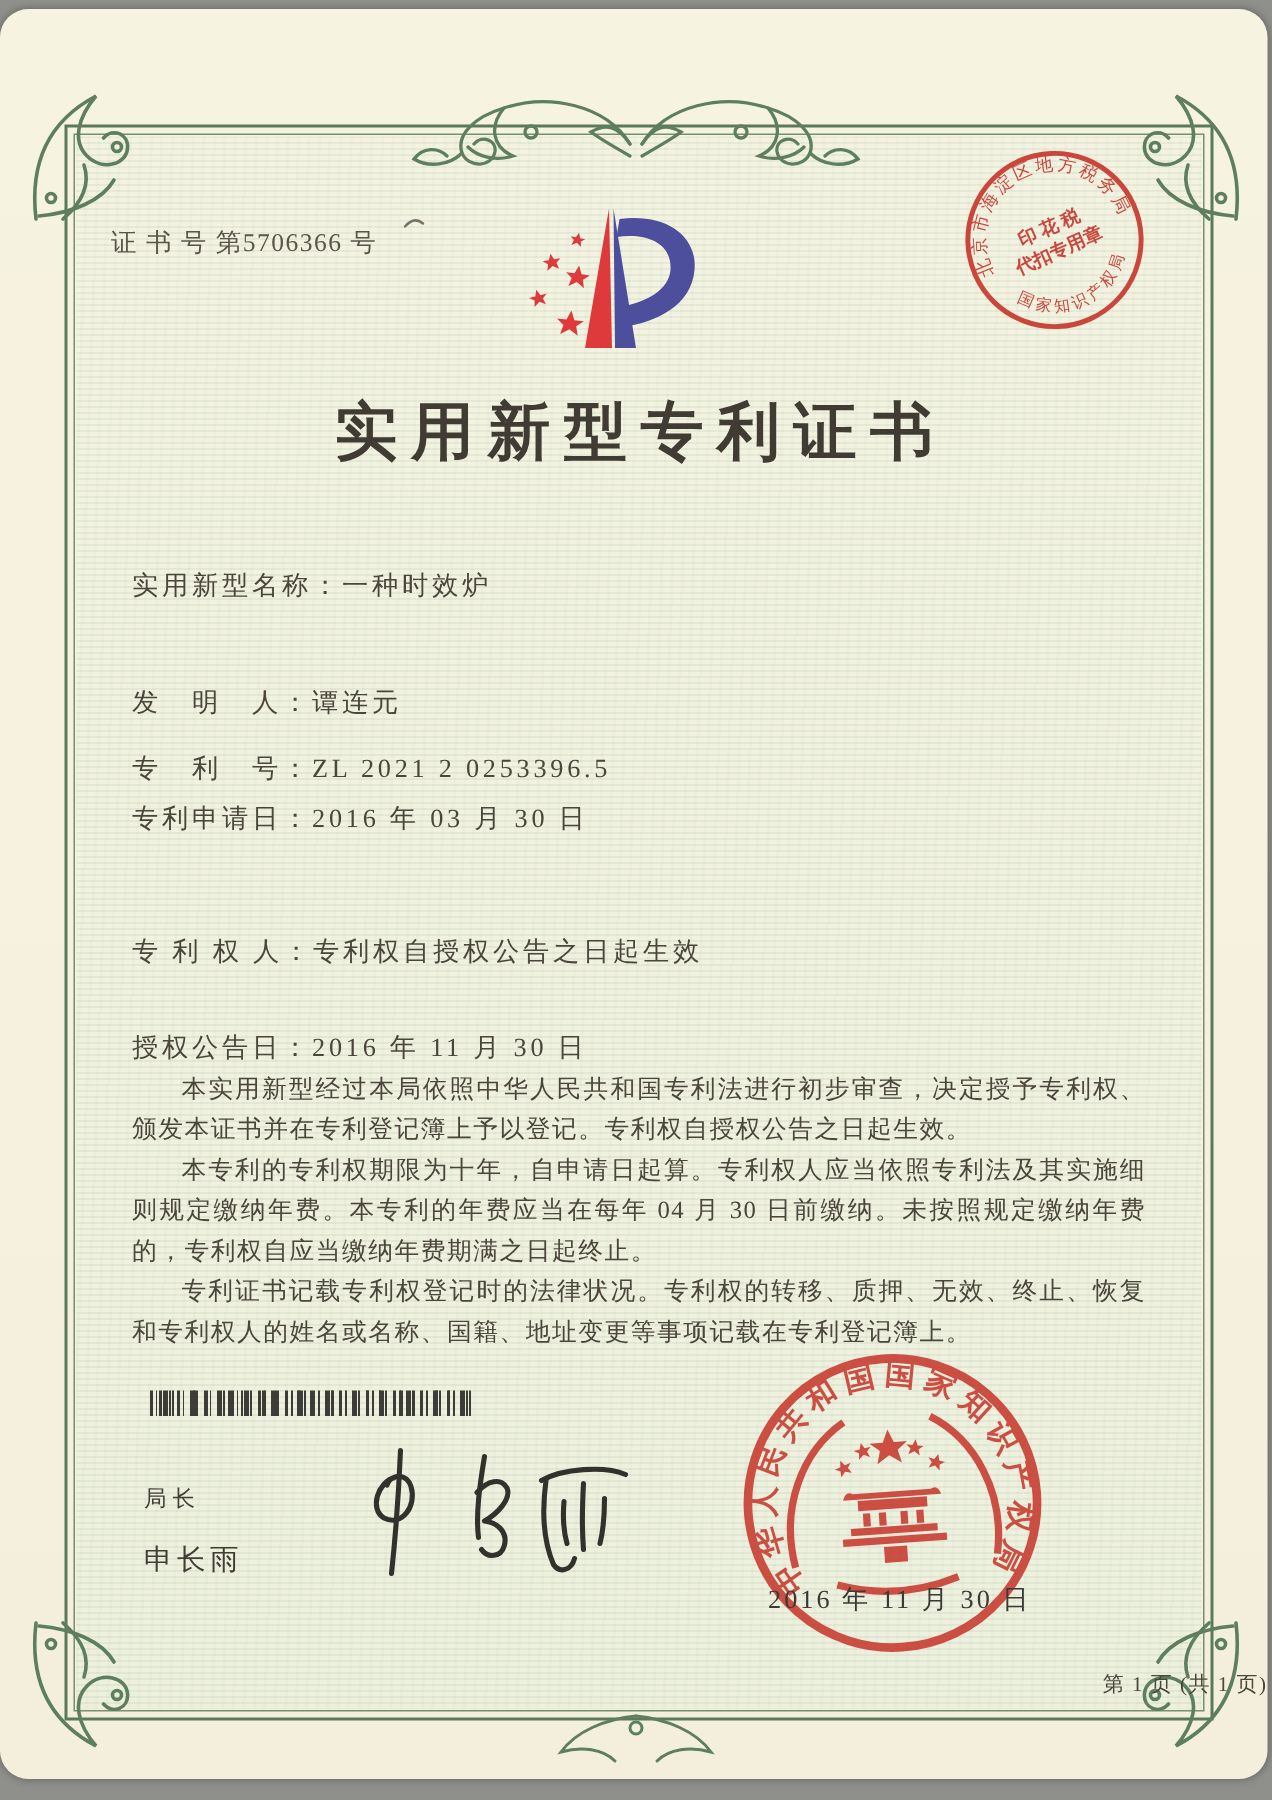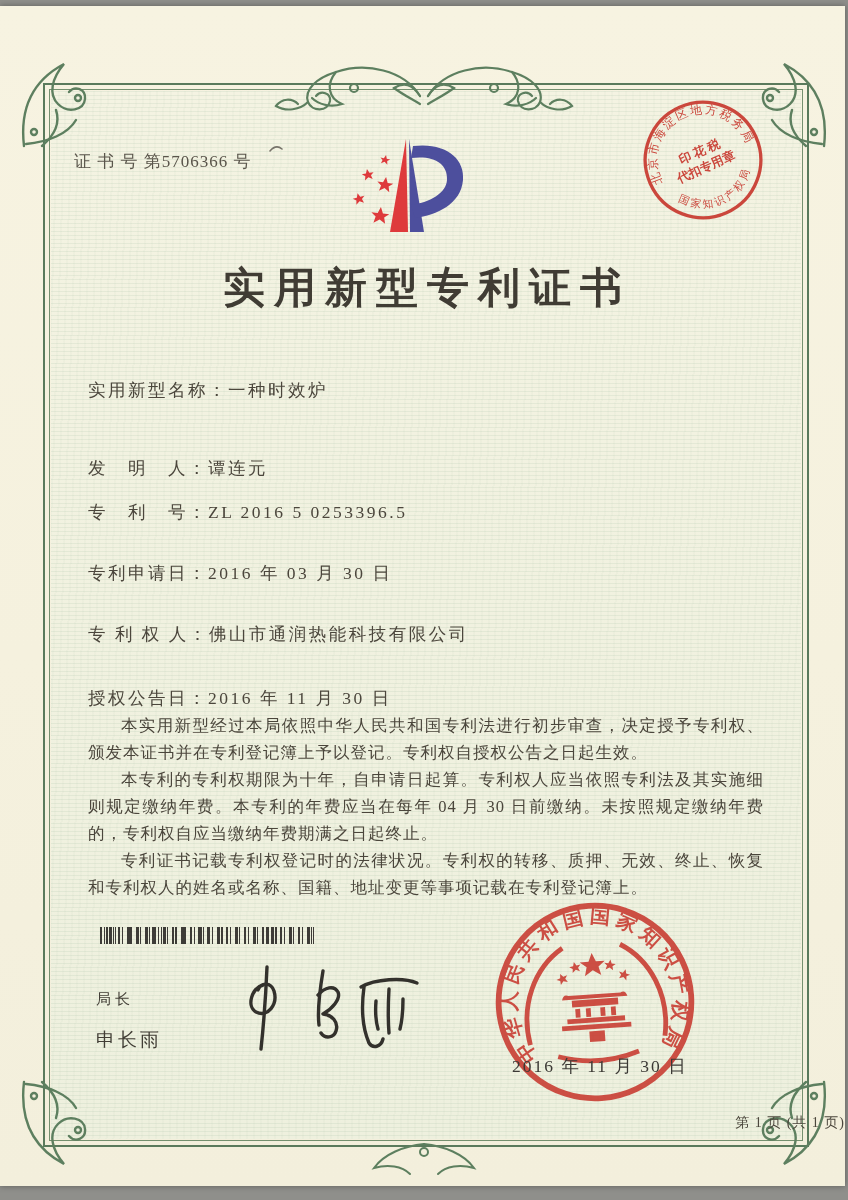--- a/index.html
+++ b/index.html
@@ -6,20 +6,21 @@
   body{
     width:848px;height:1200px;overflow:hidden;
     background:#8f8f8b;
     font-family:"Liberation Serif","DejaVu Serif",serif;
     position:relative;
   }
   .paper{
     position:absolute;left:0;top:6px;width:845px;height:1180px;
     background:linear-gradient(180deg,#f7f3e1 0%,#f5f1de 55%,#f3efdc 100%);
     box-shadow:0 0 6px rgba(0,0,0,.35);
+    border-radius:19px;
   }
   
   .frame{
     position:absolute;left:43px;top:77px;width:762px;height:1060px;
     border:2.5px solid #5a7a5c;
   }
   .frame::before{
     content:"";position:absolute;inset:4px;border:1px solid #74906f;
   }
   .frame-texture{
@@ -174,23 +175,23 @@
         <text x="80" y="74" text-anchor="middle" font-size="15" font-weight="bold" font-family="'Liberation Serif',serif">印 花 税</text>
         <text x="80" y="94" text-anchor="middle" font-size="15" font-weight="bold" font-family="'Liberation Serif',serif">代扣专用章</text>
       </g>
     </svg>
   </div>
 
   <div class="txt title">实用新型专利证书</div>
 
   <div class="txt field" style="top:372px;">实用新型名称：一种时效炉</div>
   <div class="txt field" style="top:434px;margin-top:16px;">发　明　人：谭连元</div>
-  <div class="txt field" style="top:494px;">专　利　号：ZL 2016 5 0253396.5</div>
-  <div class="txt field" style="top:555px;">专利申请日：2016 年 03 月 30 日</div>
-  <div class="txt field" style="top:616px;">专 利 权 人：佛山市通润热能科技有限公司</div>
+  <div class="txt field" style="top:494px;">专　利　号：ZL 2021 2 0253396.5</div>
+  <div class="txt field" style="top:527px;">专利申请日：2016 年 03 月 30 日</div>
+  <div class="txt field" style="top:616px;">专 利 权 人：专利权自授权公告之日起生效</div>
   <div class="txt field" style="top:680px;">授权公告日：2016 年 11 月 30 日</div>
 
   <div class="txt paras">
     <p>本实用新型经过本局依照中华人民共和国专利法进行初步审查，决定授予专利权、颁发本证书并在专利登记簿上予以登记。专利权自授权公告之日起生效。</p>
     <p>本专利的专利权期限为十年，自申请日起算。专利权人应当依照专利法及其实施细则规定缴纳年费。本专利的年费应当在每年 04 月 30 日前缴纳。未按照规定缴纳年费的，专利权自应当缴纳年费期满之日起终止。</p>
     <p>专利证书记载专利权登记时的法律状况。专利权的转移、质押、无效、终止、恢复和专利权人的姓名或名称、国籍、地址变更等事项记载在专利登记簿上。</p>
   </div>
 
   <div class="barcode"></div>
 

